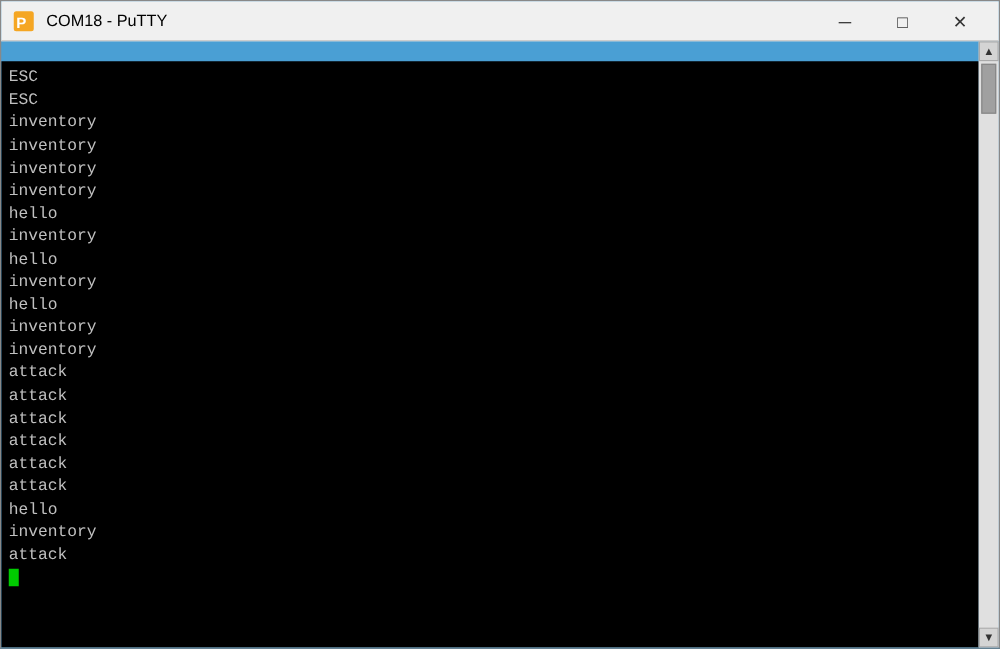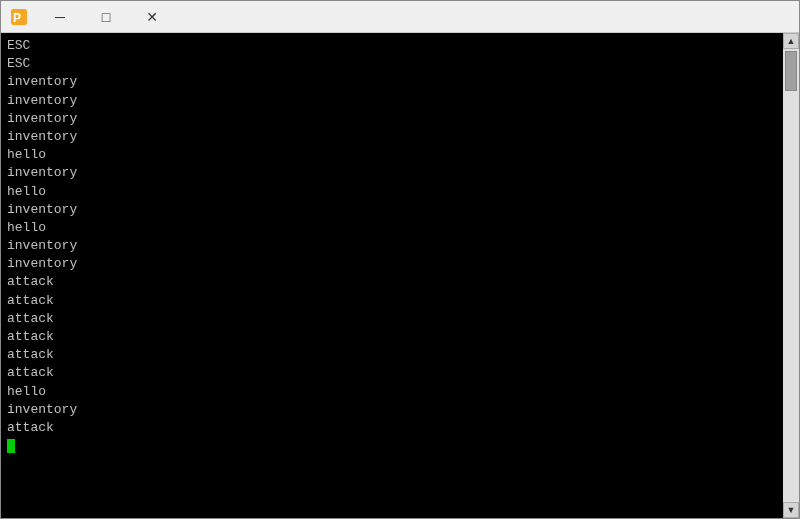--- a/index.html
+++ b/index.html
@@ -73,20 +73,21 @@
     .terminal {
       flex: 1;
       background: #000;
       color: #c0c0c0;
       font-family: 'Courier New', Courier, monospace;
       font-size: 13px;
       padding: 4px 6px;
       overflow-y: hidden;
       line-height: 1.4;
       white-space: pre;
+      margin-top: 16px;
     }
 
     .scrollbar {
       width: 16px;
       background: #c8c8c8;
       display: flex;
       flex-direction: column;
       align-items: center;
       flex-shrink: 0;
     }
@@ -138,20 +139,21 @@
 <body>
 
 <div class="window">
 
   <div class="titlebar">
 
     <svg class="titlebar-icon" viewBox="0 0 20 20" xmlns="http://www.w3.org/2000/svg">
       <rect x="2" y="2" width="16" height="16" rx="2" fill="#f5a623"></rect>
       <text x="4" y="15" font-size="12" fill="white" font-weight="bold">P</text>
     </svg>
+    <span class="titlebar-title">COM18 - PuTTY</span>
     <div class="titlebar-buttons">
       <button class="titlebar-btn">─</button>
       <button class="titlebar-btn">□</button>
       <button class="titlebar-btn close">✕</button>
     </div>
   </div>
 
   <div class="terminal-container">
     <div class="terminal" id="terminal-output"><span class="terminal-line">ESC
 </span><span class="terminal-line">ESC

